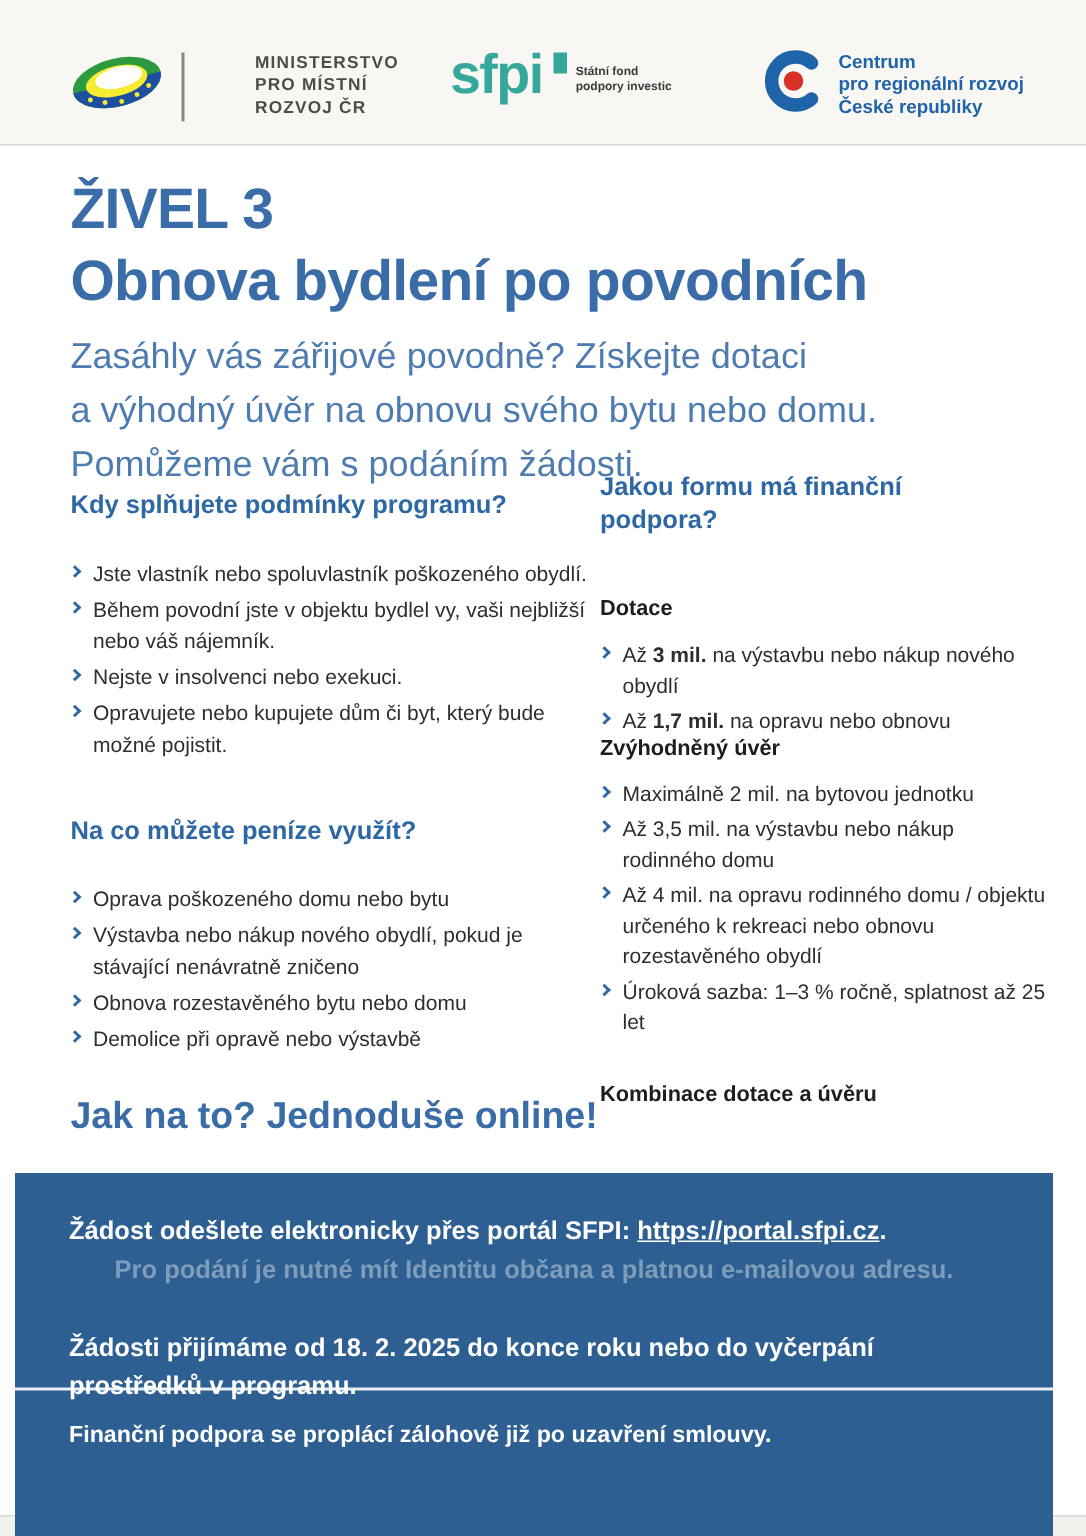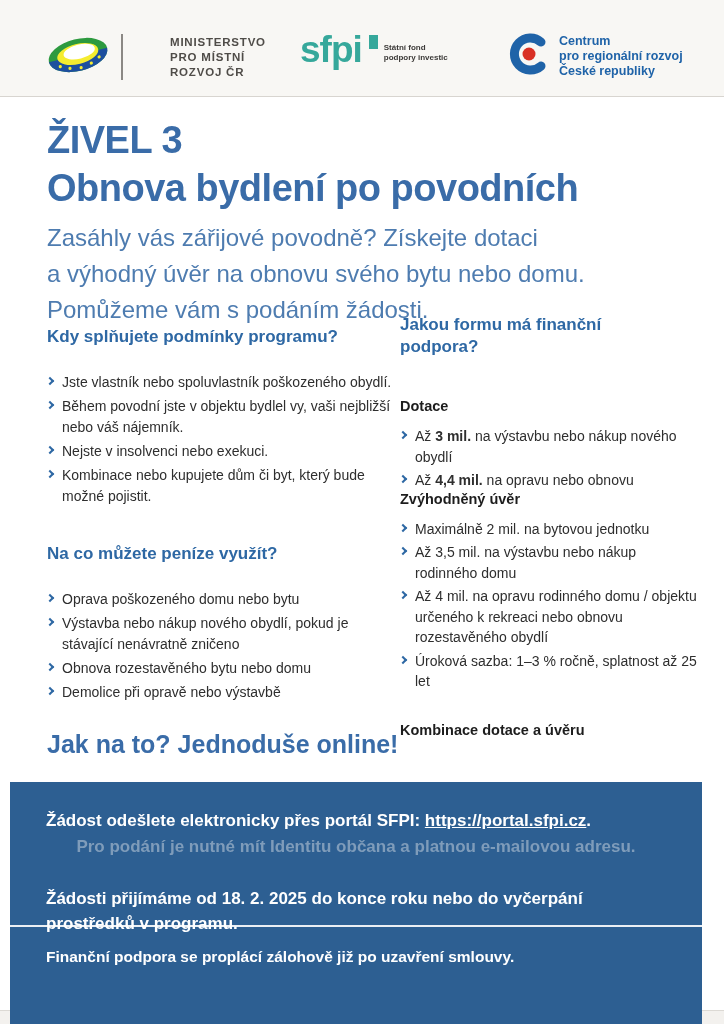--- a/index.html
+++ b/index.html
@@ -143,21 +143,21 @@
       <div class="list-item">
         <span class="chev"></span>
         <span>Během povodní jste v objektu bydlel vy, vaši nejbližší nebo váš nájemník.</span>
       </div>
       <div class="list-item">
         <span class="chev"></span>
         <span>Nejste v insolvenci nebo exekuci.</span>
       </div>
       <div class="list-item">
         <span class="chev"></span>
-        <span>Kombinace nebo kupujete dům či byt, který bude možné pojistit.</span>
+        <span>Opravujete nebo kupujete dům či byt, který bude možné pojistit.</span>
       </div>
     </div>
 
     <div class="second">
       <div class="section-heading">Na co můžete peníze využít?</div>
       <div class="gap-a"></div>
       <div class="list">
         <div class="list-item">
           <span class="chev"></span>
           <span>Oprava poškozeného domu nebo bytu</span>
@@ -182,21 +182,21 @@
     <div class="section-heading">Jakou formu má finanční podpora?</div>
 
     <div class="sub-heading" style="margin-top:40px;margin-bottom:12px;">Dotace</div>
     <div class="list">
       <div class="list-item">
         <span class="chev"></span>
         <span><span>Až </span><b>3 mil.</b><span> na výstavbu nebo nákup nového obydlí</span></span>
       </div>
       <div class="list-item">
         <span class="chev"></span>
-        <span><span>Až </span><b>4,4 mil.</b><span> na opravu nebo obnovu</span></span>
+        <span><span>Až </span><b>1,7 mil.</b><span> na opravu nebo obnovu</span></span>
       </div>
     </div>
 
     <div class="sub-heading">Zvýhodněný úvěr</div>
     <div class="list">
       <div class="list-item">
         <span class="chev"></span>
         <span>Maximálně 2 mil. na bytovou jednotku</span>
       </div>
       <div class="list-item">

